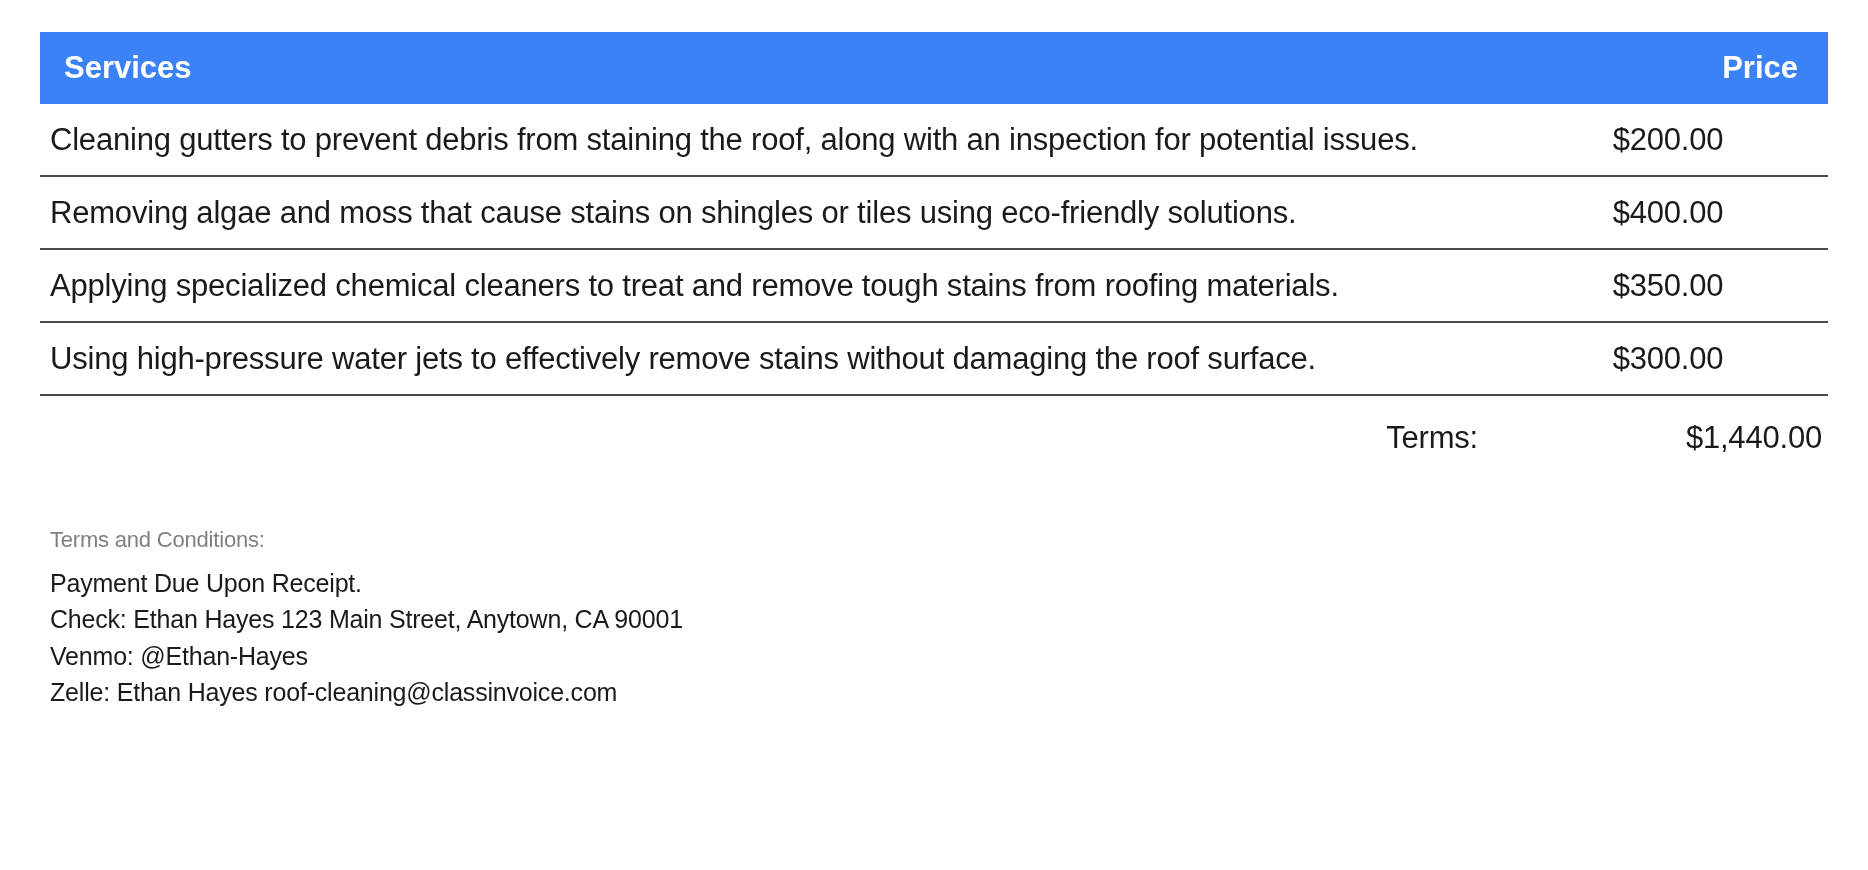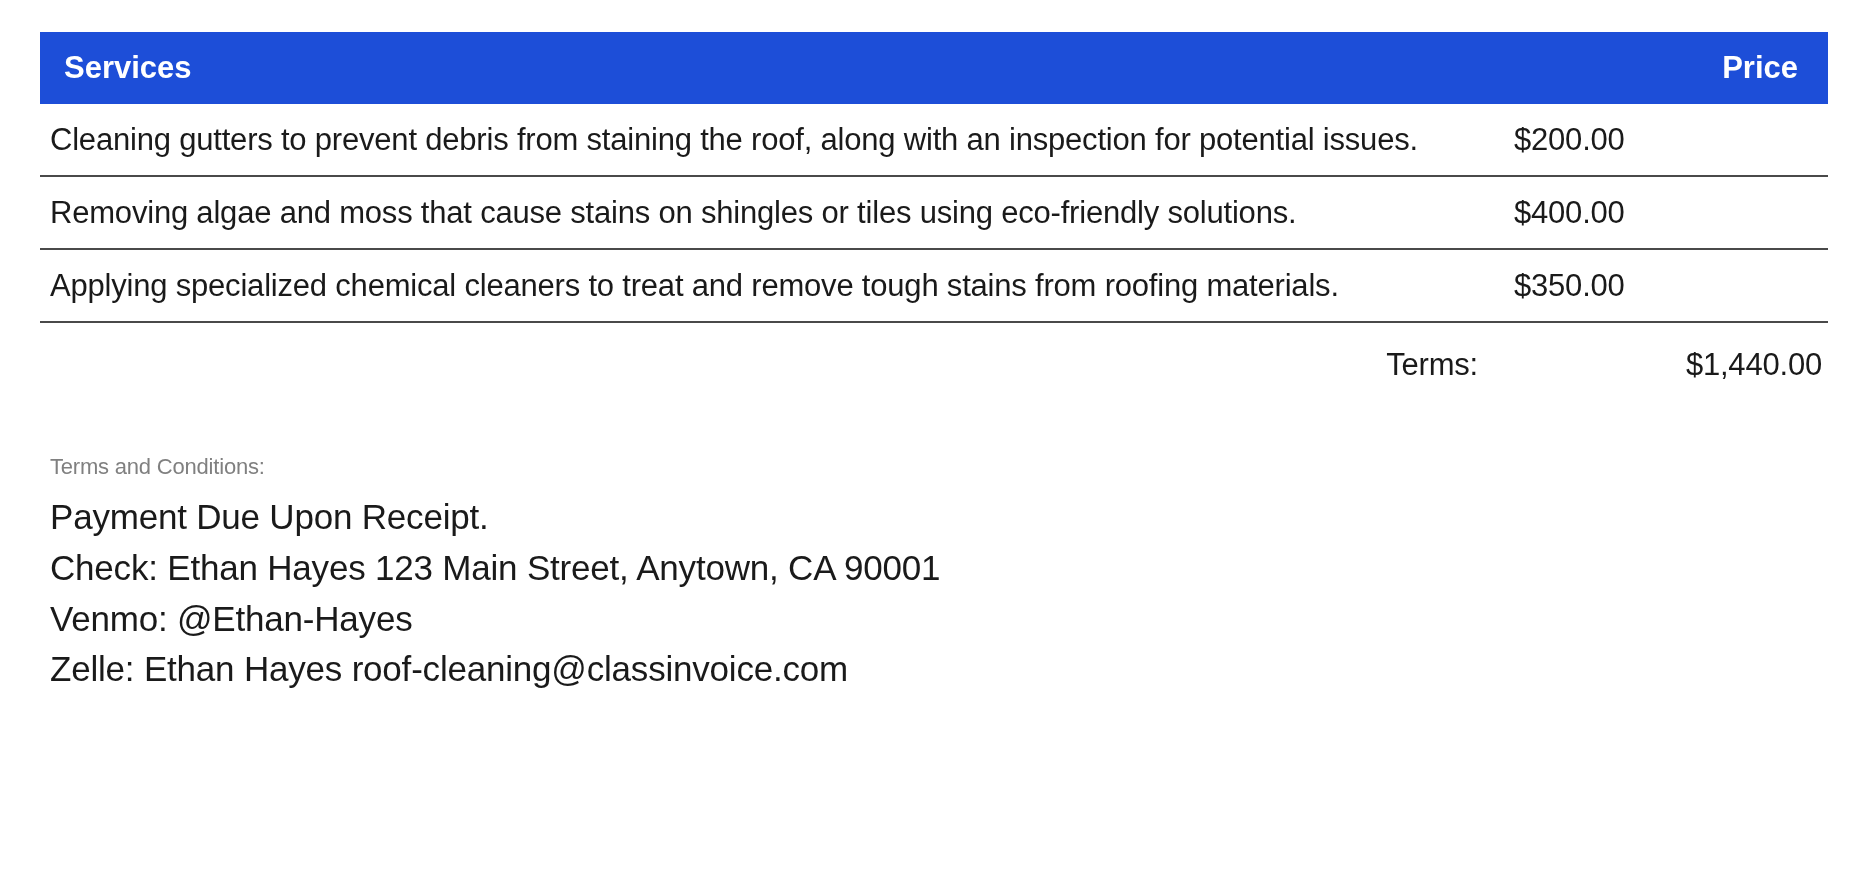--- a/index.html
+++ b/index.html
@@ -20,21 +20,21 @@
     height: 870px;
     padding: 32px 40px 0 40px;
     position: relative;
   }
   .invoice-table {
     width: 1788px;
     border-collapse: collapse;
     table-layout: fixed;
   }
   .invoice-table thead th {
-    background: #1d4ed8;
+    background: #3b82f6;
     color: #ffffff;
     font-size: 31px;
     font-weight: bold;
     padding: 18px 24px;
     text-align: left;
     vertical-align: middle;
   }
   .invoice-table thead th.price-head {
     text-align: right;
     width: 270px;
@@ -44,21 +44,21 @@
     font-size: 31px;
     font-weight: normal;
     color: #1a1a1a;
     padding: 16px 24px 16px 10px;
     border-bottom: 2px solid #4a4a4a;
     vertical-align: middle;
     line-height: 1.26;
     letter-spacing: -0.2px;
   }
   .invoice-table tbody td.price-cell {
-    text-align: left;
+    text-align: center;
     white-space: nowrap;
     padding-right: 6px;
     width: 270px;
   }
   .invoice-table tbody tr:first-child td {
     border-top: none;
   }
   .totals-row td {
     border-bottom: none !important;
     font-weight: bold;
@@ -80,21 +80,21 @@
     padding-left: 10px;
   }
   .terms-title {
     color: #808080;
     font-size: 22px;
     margin-bottom: 12px;
     letter-spacing: -0.2px;
   }
   .terms-line {
     color: #1a1a1a;
-    font-size: 35px;
+    font-size: 25px;
     line-height: 1.45;
     letter-spacing: -0.2px;
   }
 </style>
 </head>
 <body>
 
 <div class="page">
 
   <table class="invoice-table">
@@ -110,20 +110,24 @@
         <td class="price-cell">$200.00</td>
       </tr>
       <tr>
         <td class="service-cell">Removing algae and moss that cause stains on shingles or tiles using eco-friendly solutions.</td>
         <td class="price-cell">$400.00</td>
       </tr>
       <tr>
         <td class="service-cell">Applying specialized chemical cleaners to treat and remove tough stains from roofing materials.</td>
         <td class="price-cell">$350.00</td>
       </tr>
+      <tr>
+        <td class="service-cell">Using high-pressure water jets to effectively remove stains without damaging the roof surface.</td>
+        <td class="price-cell">$300.00</td>
+      </tr>
       <tr class="totals-row">
         <td class="total-label">Terms:</td>
         <td class="total-value">$1,440.00</td>
       </tr>
     </tbody>
   </table>
 
   <div class="terms">
     <div class="terms-title">Terms and Conditions:</div>
     <div class="terms-line">Payment Due Upon Receipt.</div>

